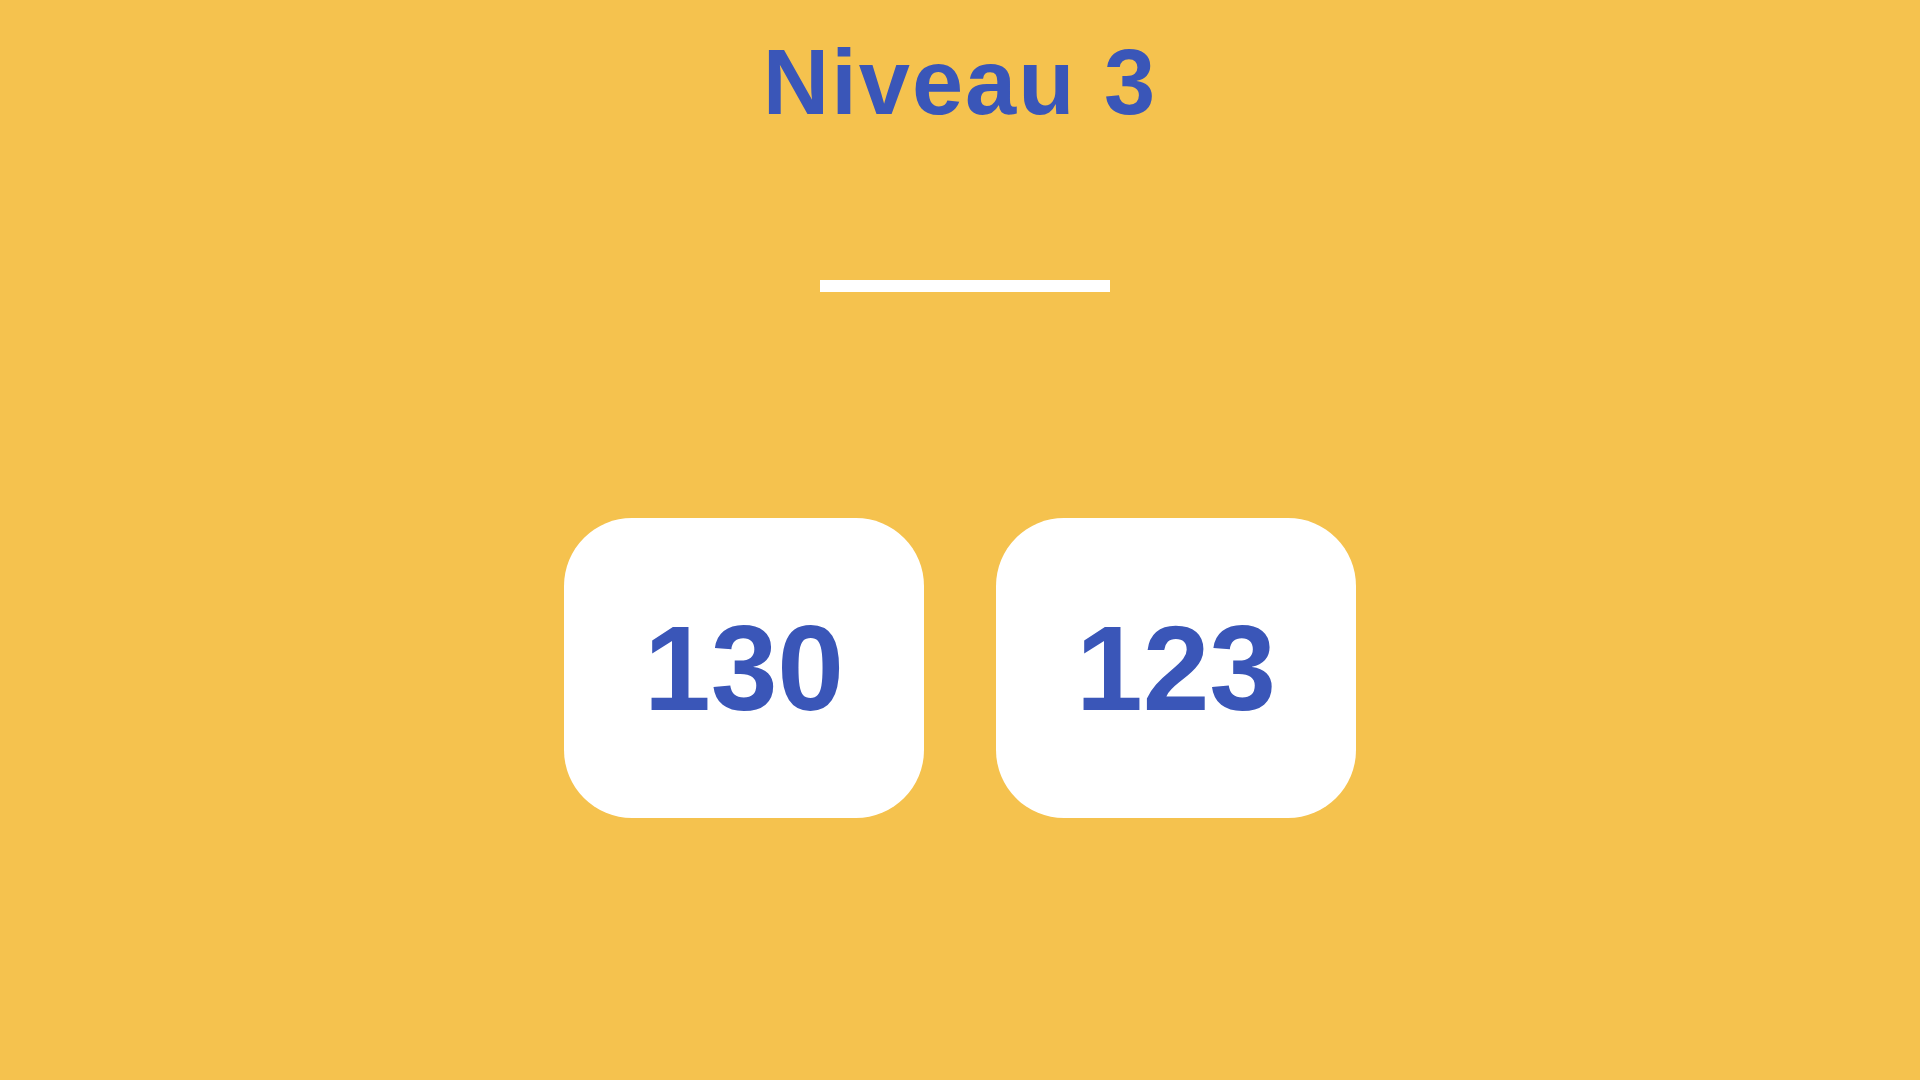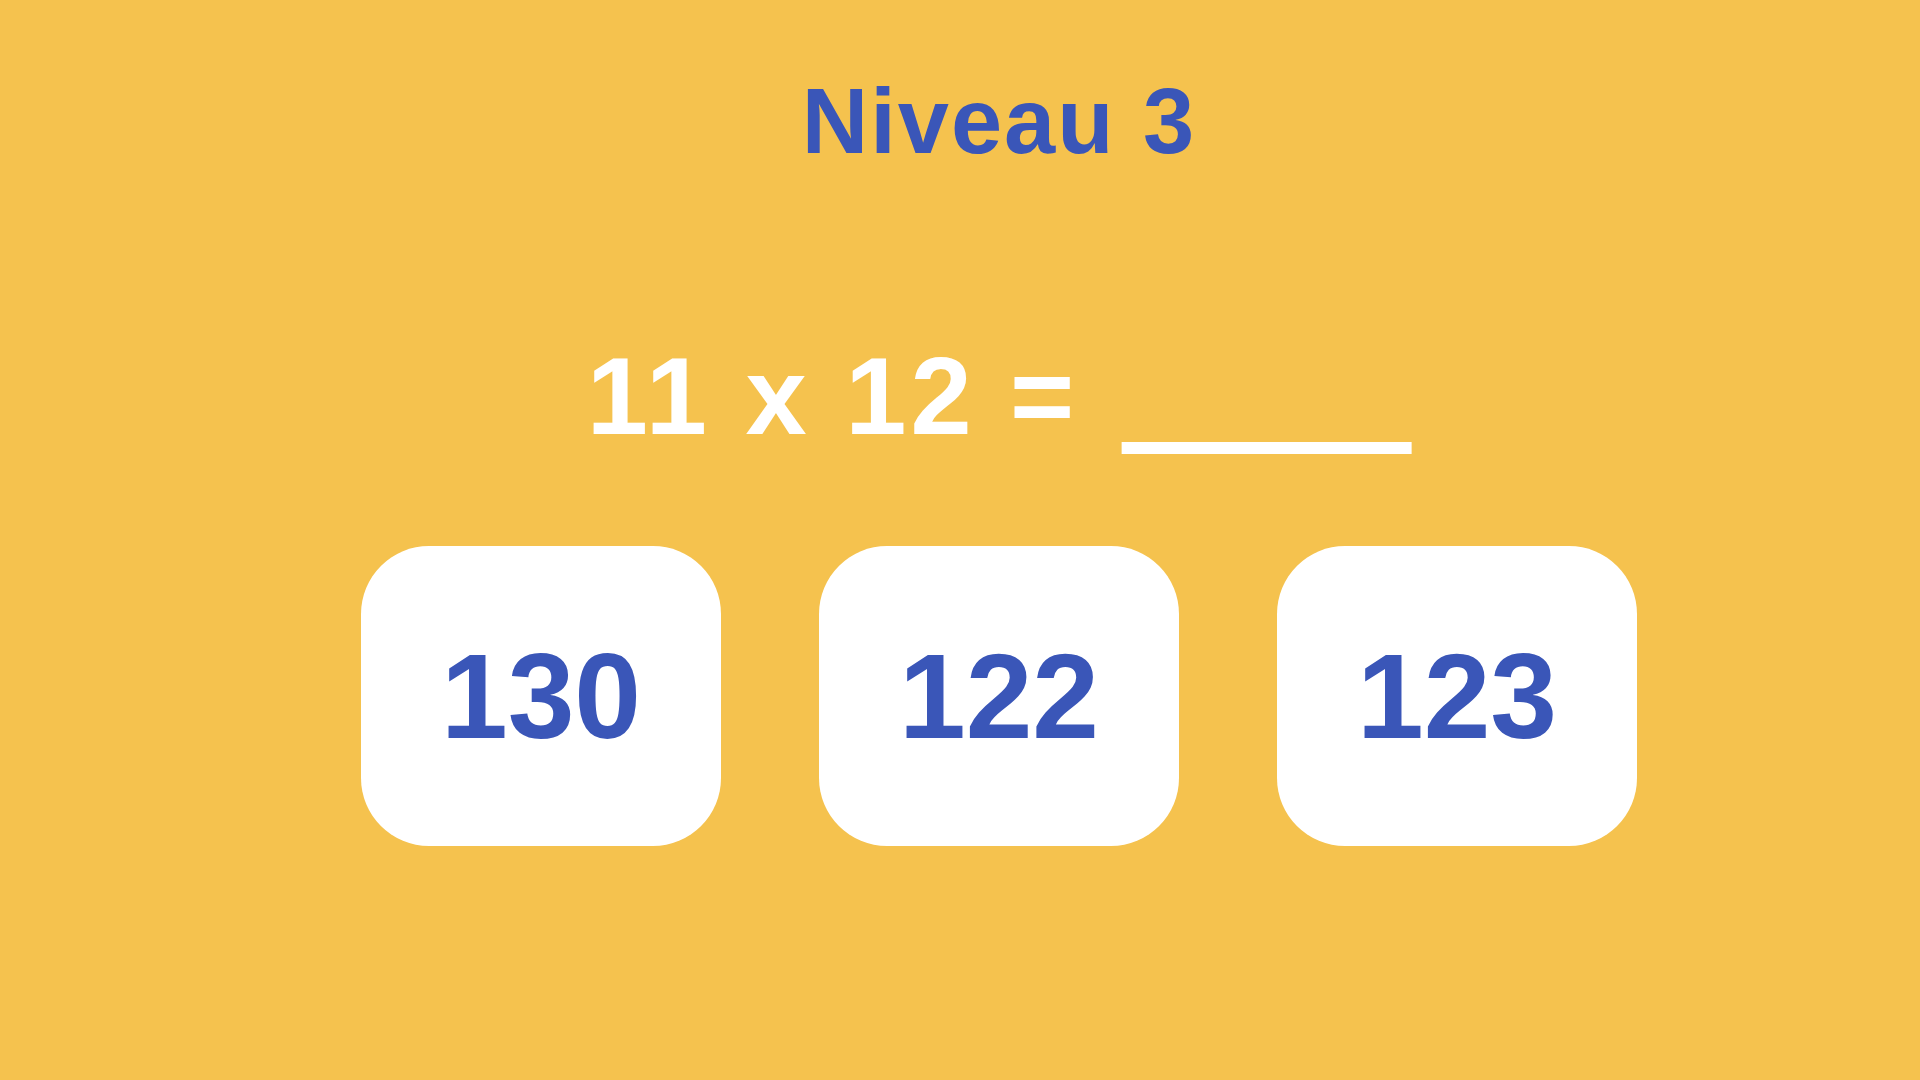--- a/index.html
+++ b/index.html
@@ -1,16 +1,16 @@
 <!DOCTYPE html>
 <html><head>
   <meta charset="utf-8">
   <style>
     * {
-      margin: 13px;
+      margin: 0;
       padding: 0;
       box-sizing: border-box;
     }
     body {
       width: 1920px;
       height: 1080px;
       background-color: #f5c24e;
       font-family: 'Comic Sans MS', 'Chalkboard SE', cursive, sans-serif;
       overflow: hidden;
       position: relative;
@@ -45,21 +45,21 @@
     .answer-blank {
       display: inline-block;
       width: 290px;
       height: 12px;
       background-color: #ffffff;
       margin-left: 10px;
       margin-bottom: 18px;
     }
     .options-container {
       position: absolute;
-      top: 494px;
+      top: 518px;
       left: 50%;
       transform: translateX(-50%);
       display: flex;
       gap: 72px;
     }
     .option-button {
       width: 360px;
       height: 300px;
       background-color: #ffffff;
       border: none;
@@ -73,21 +73,19 @@
       align-items: center;
       justify-content: center;
     }
   </style>
 </head>
 <body>
 
 <div class="level-title">Niveau 3</div>
 
 <div class="question-container">
-  <span class="question-text">11 x 12 =</span>
   <span class="answer-blank"></span>
 </div>
 
 <div class="options-container">
   <button class="option-button">130</button>
-  <button class="option-button">122</button>
   <button class="option-button">123</button>
 </div>
 
 </body></html>

